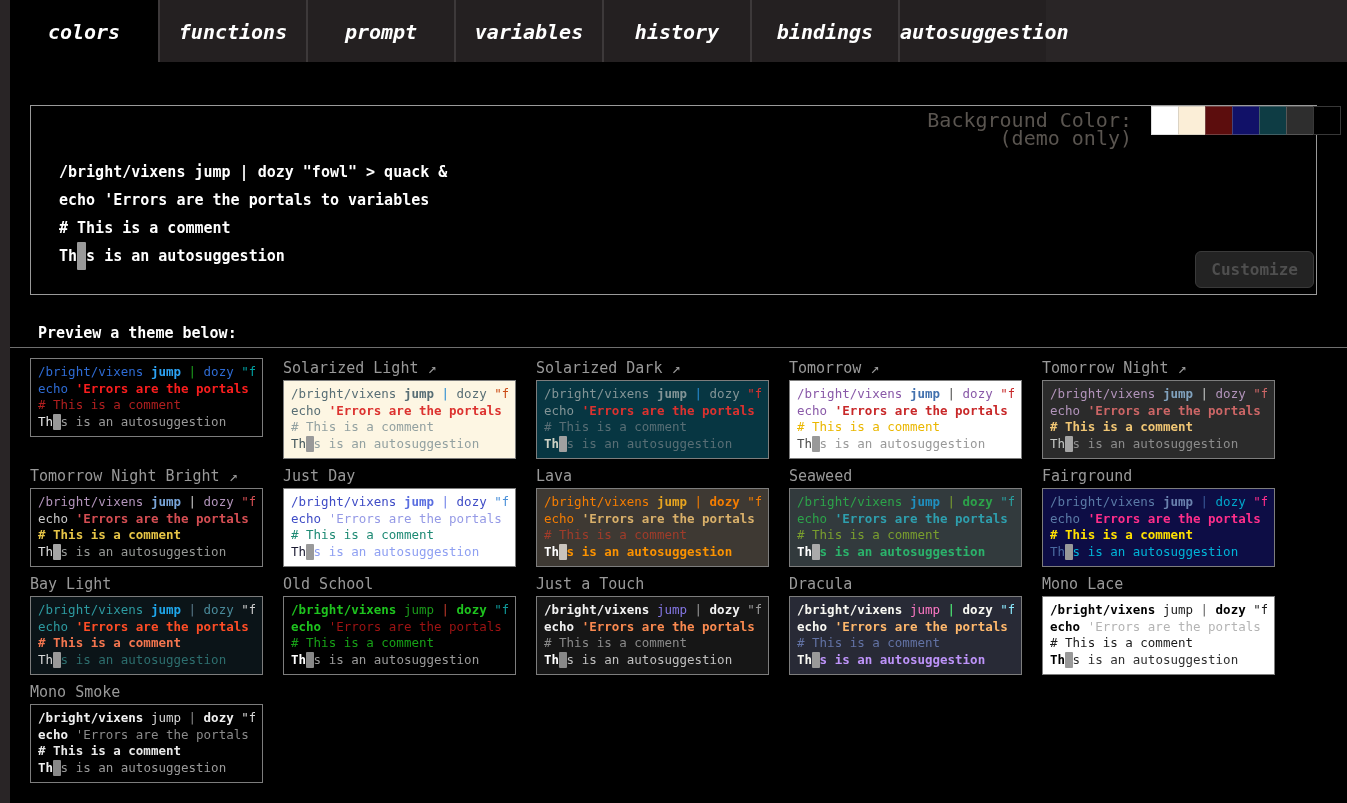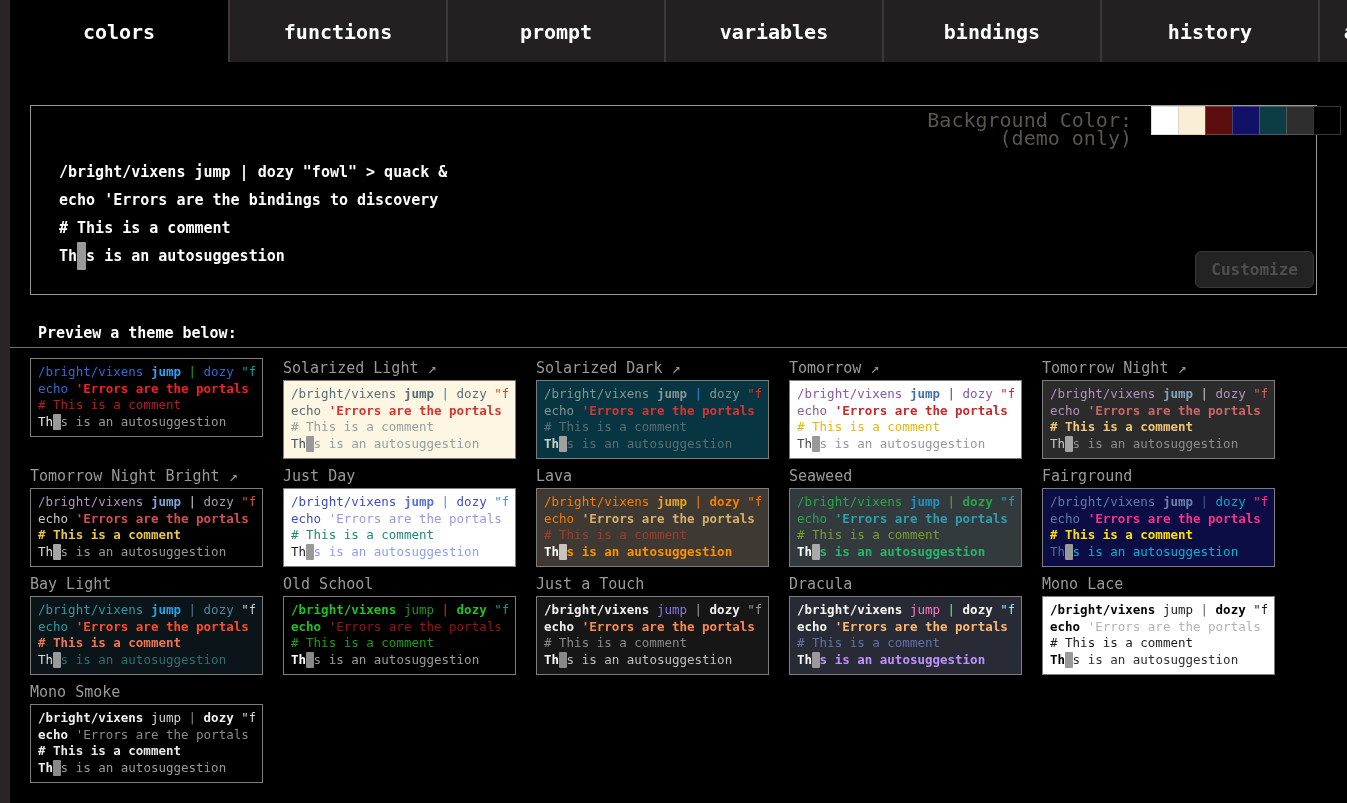--- a/index.html
+++ b/index.html
@@ -1,23 +1,23 @@
 <!DOCTYPE html>
 <html><head>
 <meta charset="utf-8">
 <style>
   * { margin:0; padding:0; box-sizing:border-box; }
   html,body { width:1347px; height:803px; background:#292526; overflow:hidden;
     font-family:"DejaVu Sans Mono","Liberation Mono",monospace; }
 
   
   #tabbar { position:absolute; left:10px; top:0; height:62px; display:flex; }
-  .tab { width:218px; height:62px; line-height:64px; text-align:center;
+  .tab { width:148px; height:62px; line-height:64px; text-align:center;
     color:#ffffff; font-size:20px; font-weight:bold; background:#242021;
-    border-left:2px solid #3d393a; cursor:pointer; }
+    border-left:2px solid #3d393a; cursor:pointer;font-style:italic; }
   .tab:first-child { border-left:none; }
   .tab.active { background:#000000; }
 
   
   #content { position:absolute; left:10px; top:62px; right:0; bottom:0; background:#000000; }
 
   #mainbox { position:absolute; left:20px; top:43px; width:1287px; height:190px;
     border:1px solid #9a9a9a; }
 
   #bg-label { position:absolute; top:5px; right:184px; text-align:right;
@@ -52,39 +52,39 @@
   .theme-line { font-size:12.5px; line-height:16.5px; white-space:pre; overflow:hidden; }
 </style>
 </head>
 <body>
 
 <div id="tabbar">
     <div class="tab active">colors</div>
     <div class="tab">functions</div>
     <div class="tab">prompt</div>
     <div class="tab">variables</div>
+    <div class="tab">history</div>
     <div class="tab">bindings</div>
-    <div class="tab">history</div>
     <div class="tab">autosuggestion</div>
   </div>
 
 <div id="content">
 
   <div id="mainbox">
     <div id="bg-label"><span>Background Color:</span><br><span>(demo only)</span></div>
     <div id="swatches">
         <div class="swatch" style="background: rgb(255, 255, 255);"></div>
         <div class="swatch" style="background: rgb(251, 238, 215);"></div>
         <div class="swatch" style="background: rgb(92, 13, 13);"></div>
         <div class="swatch" style="background: rgb(17, 17, 104);"></div>
         <div class="swatch" style="background: rgb(14, 60, 68);"></div>
         <div class="swatch" style="background: rgb(46, 46, 46);"></div>
         <div class="swatch" style="background: rgb(0, 0, 0);"></div>
       </div>
-    <div id="terminal"><div>/bright/vixens jump | dozy "fowl" &gt; quack &amp;</div><div>echo 'Errors are the bindings to discovery</div><div># This is a comment</div><div>Th<span class="cursor" style="background: rgb(153, 153, 153);">i</span>s is an autosuggestion</div></div>
+    <div id="terminal"><div>/bright/vixens jump | dozy "fowl" &gt; quack &amp;</div><div>echo 'Errors are the portals to variables</div><div># This is a comment</div><div>Th<span class="cursor" style="background: rgb(153, 153, 153);">i</span>s is an autosuggestion</div></div>
     <button id="customize">Customize</button>
   </div>
 
   <div id="themes-heading">Preview a theme below:</div>
   <div id="themes-separator"></div>
 
   <div id="theme-grid">
       <div class="theme-card">
         <div class="theme-box" style="background: rgb(0, 0, 0);">
           <div class="theme-line"><span style="color: rgb(46, 107, 211);">/bright/vixens </span><span style="color: rgb(45, 163, 245); font-weight: bold;">jump</span><span style="color: rgb(29, 160, 29);"> | </span><span style="color: rgb(46, 107, 211);">dozy </span><span style="color: rgb(0, 160, 160);">"fowl" &gt; quack &amp;</span></div>

